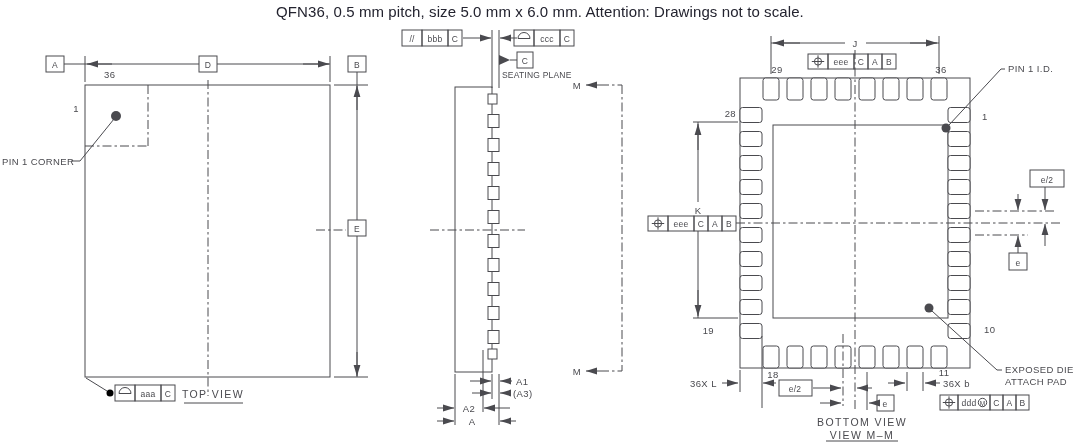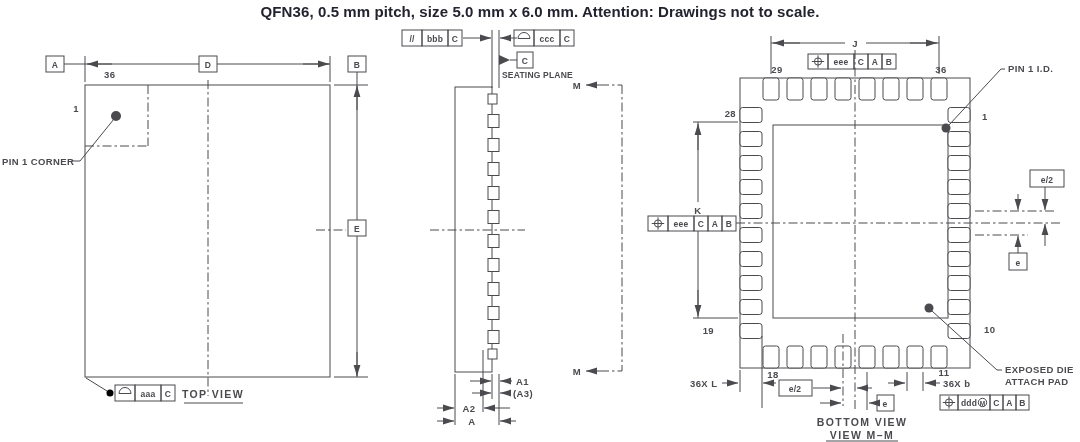--- a/index.html
+++ b/index.html
@@ -1,18 +1,18 @@
 <!DOCTYPE html>
 <html style="--line: #4a4a4f; --txt: #4a4a4f; --title: #23232f; --bg: #ffffff;"><head>
 <meta charset="utf-8">
 <style>
   :root { --line:#4a4a4f; --txt:#4a4a4f; --title:#23232f; --bg:#ffffff; }
   html,body { margin:0; padding:0; background:var(--bg); }
   .stage { position:relative; width:1080px; height:442px; background:var(--bg);
-           font-family:"Liberation Sans", sans-serif;font-weight:bold; }
+           font-family:"Liberation Sans", sans-serif; }
   svg { display:block; }
   svg line, svg rect, svg path.o, svg polyline { stroke:var(--line); fill:none; stroke-width:1; }
   svg .fill { fill:var(--line); stroke:none; }
   svg .pad { fill:var(--bg); stroke:var(--line); }
   svg .cl { stroke-dasharray:9 3 2.5 3; }
   svg text { fill:var(--txt); font-size:9.5px; letter-spacing:0.4px;
              font-family:"Liberation Sans", sans-serif; }
   svg text.s8 { font-size:8.5px; letter-spacing:0.2px; }
   svg text.s7 { font-size:6.5px; letter-spacing:0; }
   svg text.cap { font-size:10.5px; letter-spacing:1.4px; }

